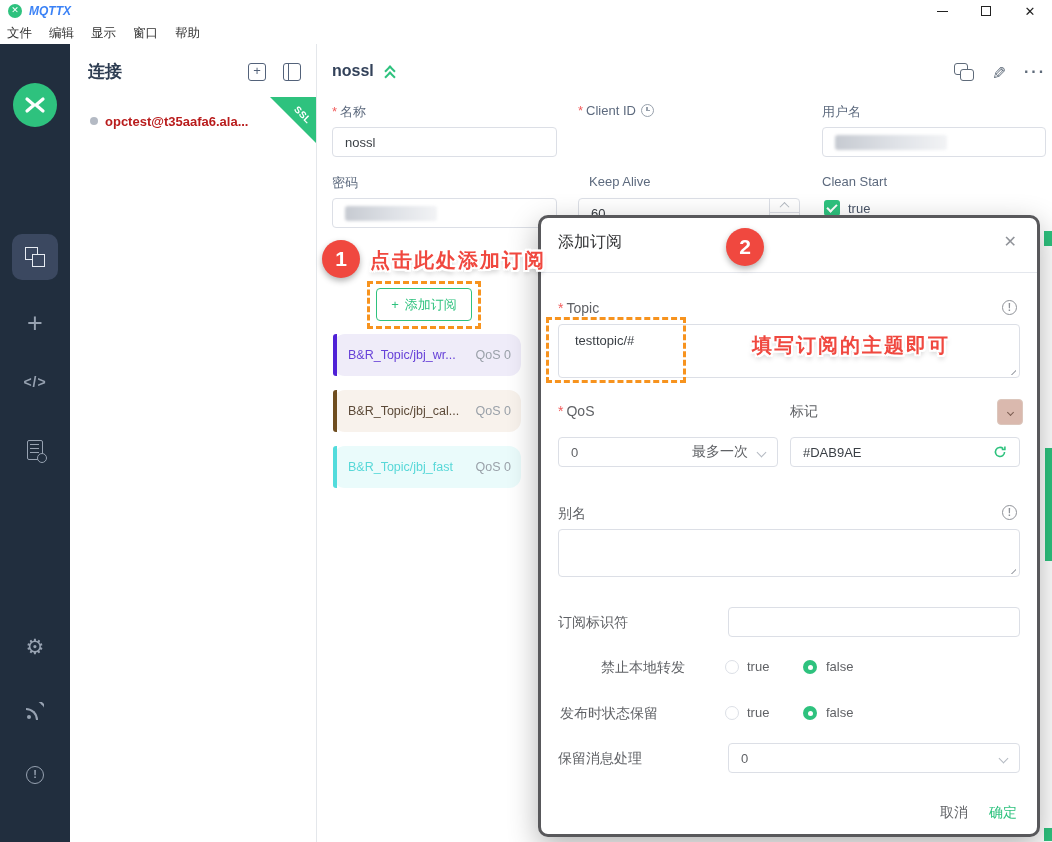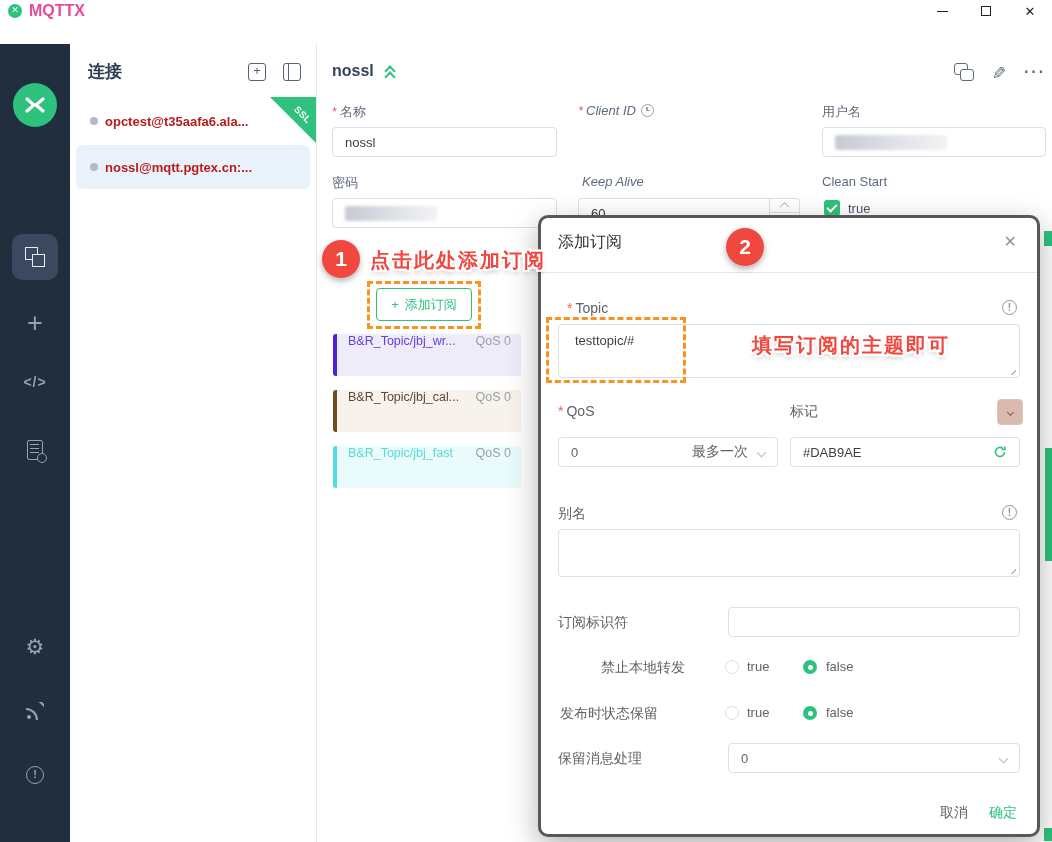--- a/index.html
+++ b/index.html
@@ -4,21 +4,21 @@
 <style>
   * { margin:0; padding:0; box-sizing:border-box; }
   html,body { background:#fff; }
   body { font-family:"Liberation Sans","DejaVu Sans",sans-serif; color:#333; }
   #screen { position:relative; width:1052px; height:842px; background:#fff; overflow:hidden; }
 
   
   .titlebar { position:absolute; left:0; top:0; width:1052px; height:22px; background:#fff; display:flex; align-items:center; }
   .app-logo { width:14px; height:14px; border-radius:50%; background:#2ec27e; margin-left:8px; position:relative; }
   .app-logo::before { content:"✕"; position:absolute; left:0; top:-1px; width:14px; text-align:center; font-size:9px; color:#fff; font-weight:bold; line-height:14px; }
-  .app-title { font-size:16px; font-weight:bold; color:#ec4899; margin-left:7px; }
+  .app-title { font-size:12px; font-weight:bold; color:#3b82f6; margin-left:7px;font-style:italic; }
   .win-controls { position:absolute; right:0; top:0; height:22px; display:flex; }
   .win-btn { width:44px; height:22px; display:flex; align-items:center; justify-content:center; cursor:default; }
   .glyph-min { width:11px; height:0; border-top:1.4px solid #222; display:block; }
   .glyph-max { width:10px; height:10px; border:1.4px solid #222; display:block; }
   .glyph-close { font-size:13px; color:#222; line-height:1; }
   .menubar { position:absolute; left:0; top:22px; width:1052px; height:22px; display:flex; align-items:center; gap:17px; padding-left:7px; font-size:12.5px; color:#333; }
 
   
   .rail { position:absolute; left:0; top:44px; width:70px; height:798px; background:#212e3e; }
   .rail-logo { position:absolute; left:13px; top:39px; width:44px; height:44px; border-radius:50%; background:#2ec27e; display:flex; align-items:center; justify-content:center; }
@@ -87,21 +87,21 @@
   .sp-up { top:0; border-bottom:1px solid #dcdfe6; }
   .sp-dn { bottom:0; }
   .chev { display:inline-block; width:7px; height:7px; border-right:1.6px solid #b4bac2; border-bottom:1.6px solid #b4bac2; }
   .chev.up { transform:rotate(-135deg) translate(-1px,-1px); }
   .chev.down { transform:rotate(45deg); }
   .checkbox { position:absolute; width:16px; height:16px; background:#2ec27e; border-radius:3px; }
   .checkbox::before { content:""; position:absolute; left:5px; top:2px; width:4px; height:8px; border-right:2px solid #fff; border-bottom:2px solid #fff; transform:rotate(45deg); }
 
   
   .add-sub-btn { position:absolute; left:376px; top:288px; width:96px; height:33px; border:1px solid #2ec27e; border-radius:4px; color:#2ec27e; font-size:13px; display:flex; align-items:center; justify-content:center; gap:6px; background:#fff; cursor:pointer; z-index:2; }
-  .topic-item { position:absolute; left:333px; width:188px; height:42px; border-radius:2px; display:flex; z-index:2; cursor:pointer; }
+  .topic-item { position:absolute; left:333px; width:188px; height:42px; border-radius:12px; display:flex; align-items:center; z-index:2; cursor:pointer; }
   .topic-bar { position:absolute; left:0; top:0; width:4px; height:42px; border-radius:3px 0 0 3px; }
   .topic-label { margin-left:15px; font-size:12.5px; white-space:nowrap; }
   .topic-qos { margin-left:auto; margin-right:10px; font-size:12.5px; color:#9aa1a9; }
   .t1 { top:334px; background:#efecf9; } .t1 .topic-bar { background:#4f21d6; } .t1 .topic-label { color:#6742d8; }
   .t2 { top:390px; background:#f8f2ec; } .t2 .topic-bar { background:#6f4d1f; } .t2 .topic-label { color:#5c4a38; }
   .t3 { top:446px; background:#eafbfb; } .t3 .topic-bar { background:#52dcdc; } .t3 .topic-label { color:#58d8d8; }
 
   
   .bg-sliver { position:absolute; background:#2ec27e; z-index:1; }
 
@@ -148,20 +148,27 @@
         </span>
       <span class="win-btn">
           <i class="glyph-max"></i>
         </span>
       <span class="win-btn">
           <span class="glyph-close">✕</span>
         </span>
     </div>
   </div>
 
+  <div class="menubar">
+    <span>文件</span>
+    <span>编辑</span>
+    <span>显示</span>
+    <span>窗口</span>
+    <span>帮助</span>
+  </div>
 
   <div class="rail">
     <div class="rail-logo">
       <svg width="24" height="24" viewBox="0 0 24 24">
           <path d="M4 6 L11 12 L4 18" fill="none" stroke="#fff" stroke-width="3.2" stroke-linecap="round" stroke-linejoin="round"></path>
           <path d="M20 6 L13 12 L20 18" fill="none" stroke="#fff" stroke-width="3.2" stroke-linecap="round" stroke-linejoin="round"></path>
         </svg>
     </div>
     <div class="rail-active-box">
       <span class="icon-squares">
@@ -196,54 +203,50 @@
     <div class="panel-icon pi-new"></div>
     <div class="panel-icon pi-split"></div>
 
     <div class="conn-item" style="top:55px;">
       <span class="conn-dot"></span>
       <span class="conn-label">opctest@t35aafa6.ala...</span>
       <span class="ssl-ribbon">
           <span>SSL</span>
         </span>
     </div>
-    <div class="conn-item sel" style="top:101px;">
-      <span class="conn-dot"></span>
-      <span class="conn-label">nossl@mqtt.pgtex.cn:...</span>
-    </div>
   </div>
 
   <div class="main">
     <div class="form-title">nossl</div>
     <div class="collapse-ic">
         <i></i>
         <i></i>
       </div>
     <div class="hdr-ic ic-msg">
         <i></i>
         <i></i>
       </div>
     <div class="hdr-ic ic-pencil">✎</div>
     <div class="hdr-ic ic-dots">···</div>
 
     <div class="f-label" style="left:14px; top:59px;"><span class="req">*</span><span>名称</span></div>
     <div class="f-input" style="left:14px; top:83px; width:225px;">
       <input readonly="" value="nossl" style="">
     </div>
-    <div class="f-label" style="left:260px; top:59px;font-style:italic;"><span class="req">*</span><span>Client ID</span><span class="clock-ic"></span></div>
+    <div class="f-label" style="left:260px; top:59px;"><span class="req">*</span><span>Client ID</span><span class="clock-ic"></span></div>
     <div class="f-label" style="left:504px; top:59px;">用户名</div>
     <div class="f-input" style="left:504px; top:83px; width:224px;">
       <span class="blur-pill" style="width:112px;"></span>
     </div>
 
     <div class="f-label" style="left:14px; top:130px;">密码</div>
     <div class="f-input" style="left:14px; top:154px; width:225px;">
       <span class="blur-pill" style="width:92px;"></span>
     </div>
-    <div class="f-label" style="left:264px; top:130px;font-style:italic;">Keep Alive</div>
+    <div class="f-label" style="left:271px; top:130px;">Keep Alive</div>
     <div class="f-input" style="left:260px; top:154px; width:222px; padding-right:36px;">
       <input readonly="" value="60" style="">
       <span class="spinner">
         <span class="sp-up">
             <i class="chev up"></i>
           </span>
         <span class="sp-dn">
             <i class="chev down"></i>
           </span>
       </span>
@@ -276,21 +279,21 @@
 
   <div class="bg-sliver" style="left:1044px; top:231px; width:8px; height:15px;"></div>
   <div class="bg-sliver" style="left:1045px; top:448px; width:7px; height:113px;"></div>
   <div class="bg-sliver" style="left:1044px; top:828px; width:8px; height:13px;"></div>
 
   <div class="dialog">
     <div class="dlg-title">添加订阅</div>
     <div class="dlg-close">✕</div>
     <div class="dlg-divider"></div>
 
-    <div class="dlg-label" style="left:26px; top:82px;"><span class="req">*</span><span>Topic</span></div>
+    <div class="dlg-label" style="left:17px; top:82px;"><span class="req">*</span><span>Topic</span></div>
     <div class="info-ic" style="right:20px; top:82px;">!</div>
     <textarea class="dlg-textarea" style="top: 106px; height: 54px;">testtopic/#</textarea>
     <span class="resize-handle" style="left:466px; top:148px;"></span>
 
     <div class="dlg-label" style="left:17px; top:185px;"><span class="req">*</span><span>QoS</span></div>
     <div class="dlg-label" style="left:249px; top:185px;">标记</div>
     <div class="swatch" style="left:456px; top:181px;">
         <i class="chev down"></i>
       </div>
 

